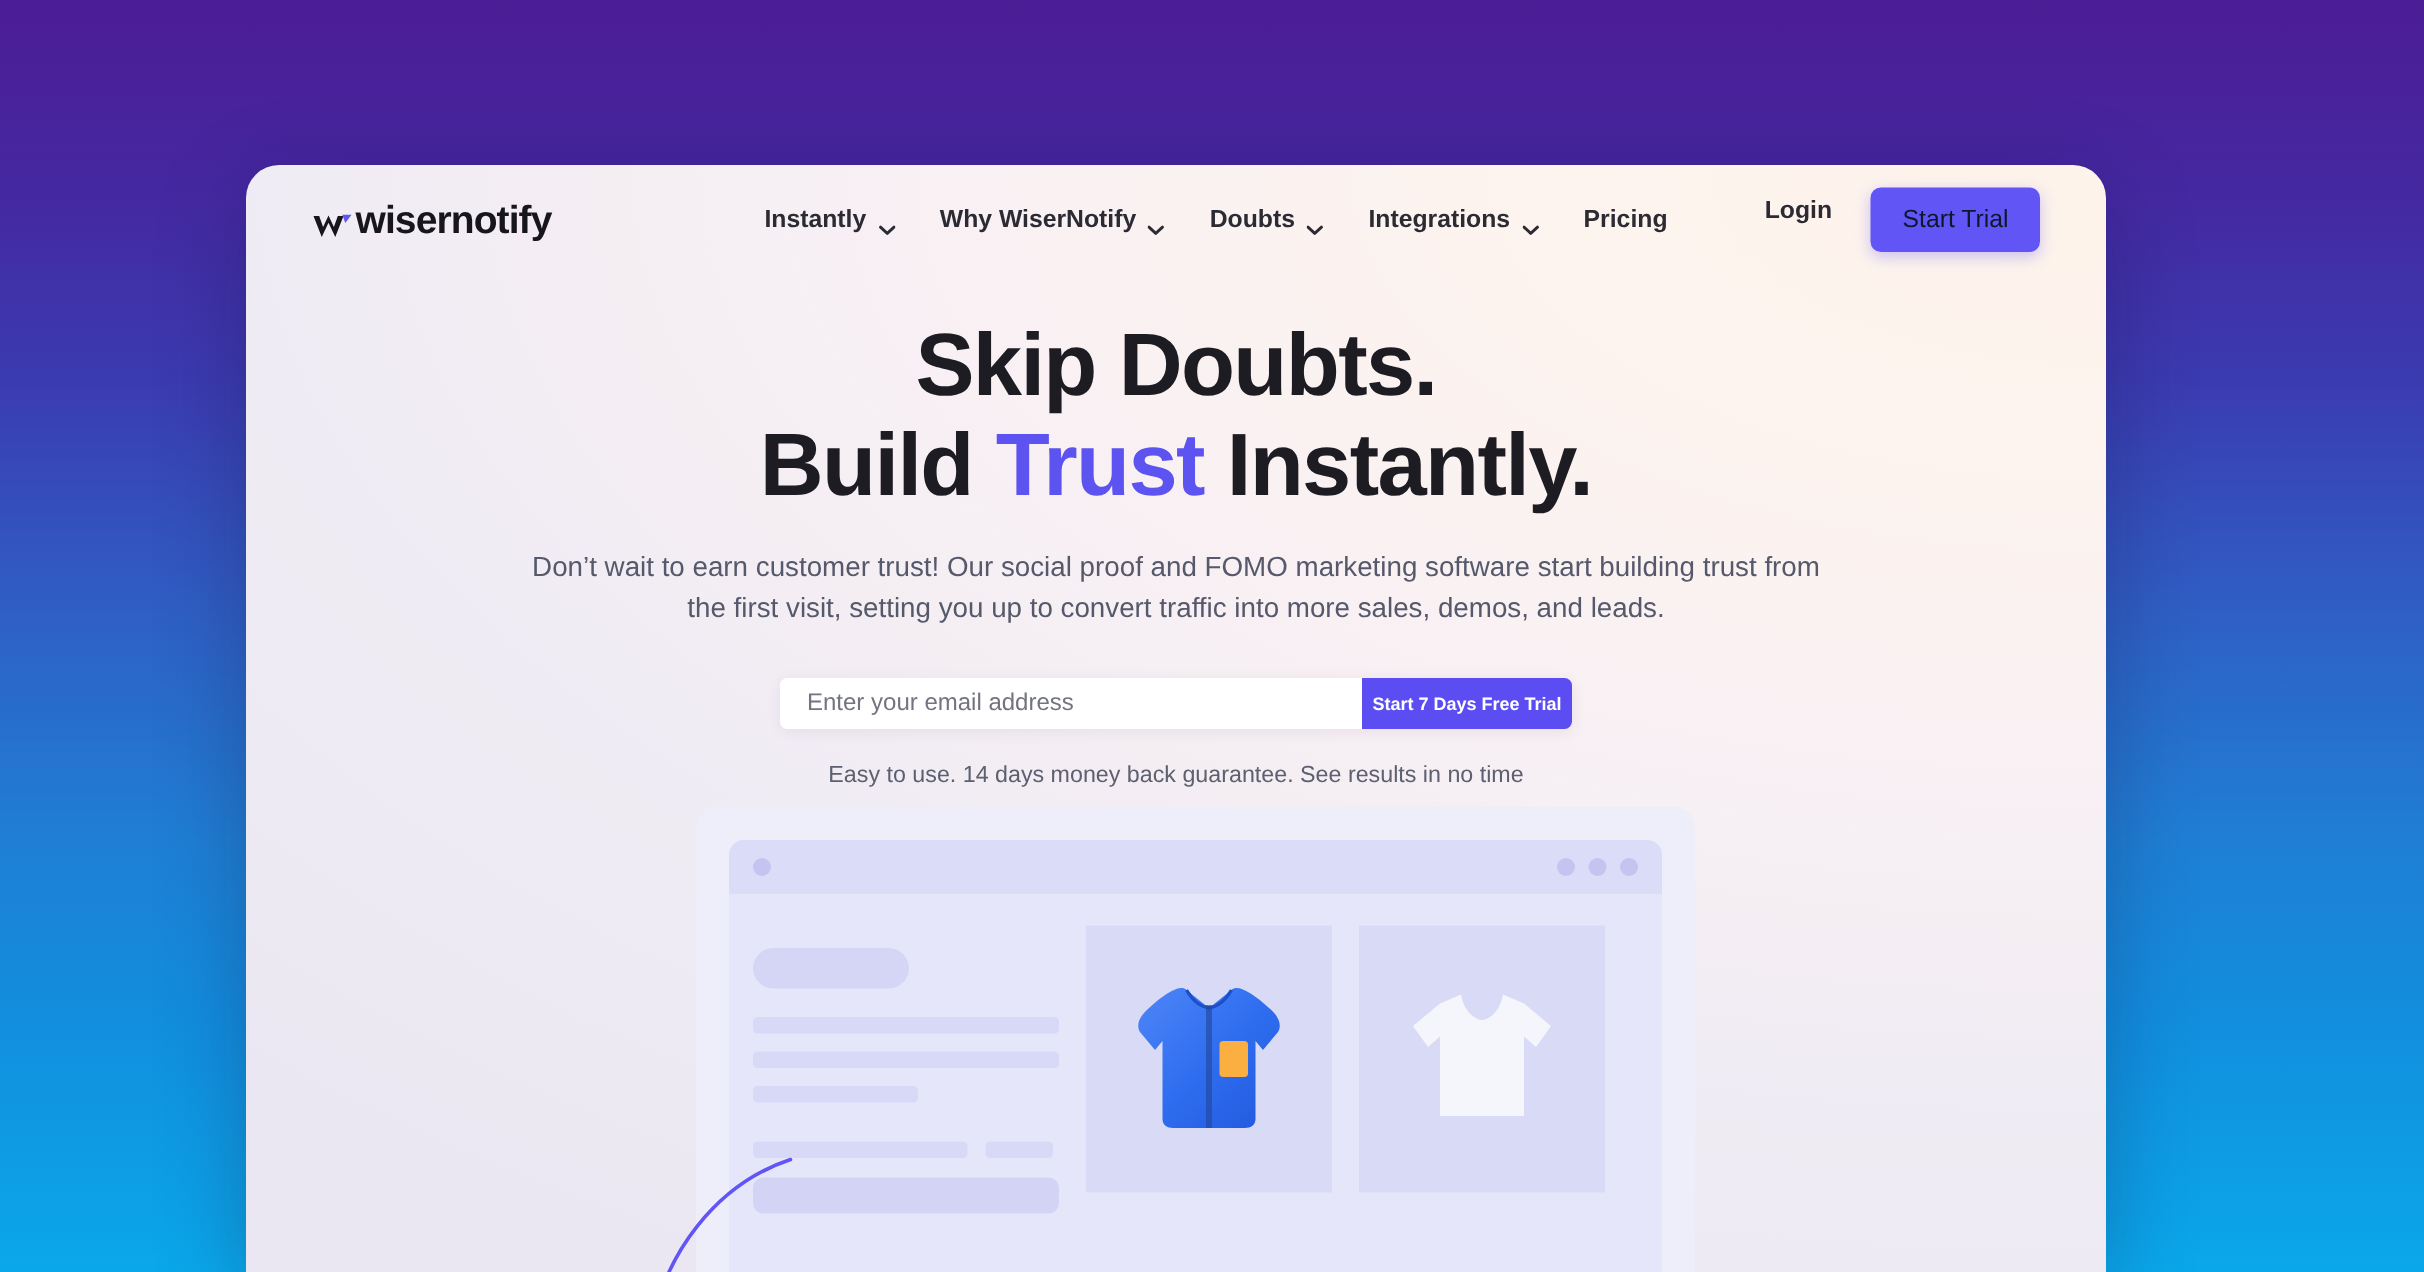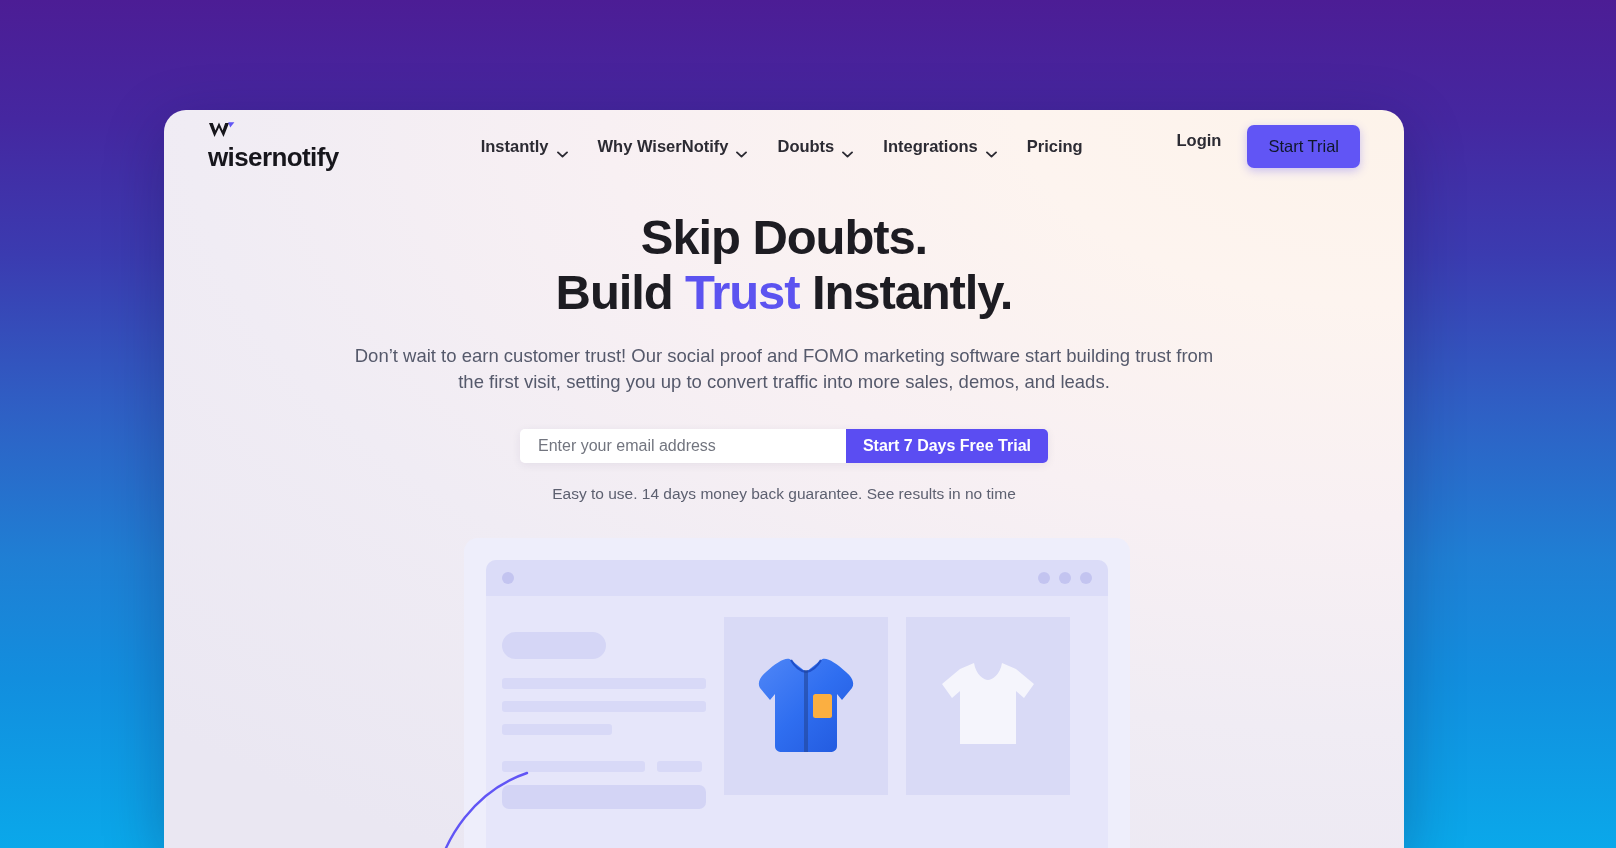--- a/index.html
+++ b/index.html
@@ -44,25 +44,24 @@
     left: 0; top: 0;
     width: 100%;
     height: 72px;
     display: flex;
     align-items: center;
     padding: 0 40px 0 40px;
   }
 
   .brand {
     display: flex;
-    align-items: flex-start;
+    align-items: flex-end;
     gap: 1px;
     margin-left: 4px;
     user-select: none;
-    flex-direction: column;
   }
   .brand-mark { width: 28px; height: 22px; display: block; position: relative; }
   .brand-text {
     font-size: 26px;
     font-weight: 700;
     letter-spacing: -0.6px;
     color: #17161c;
   }
 
   .nav-links {
@@ -112,21 +111,21 @@
 
   
   .hero {
     position: absolute;
     left: 0;
     top: 100px;
     width: 100%;
     text-align: center;
   }
   .headline {
-    font-size: 49px;
+    font-size: 59px;
     line-height: 1.13;
     font-weight: 700;
     letter-spacing: -1.1px;
     color: #1d1c22;
   }
   .headline .accent { color: #5c53f0; }
 
   .subhead {
     margin: 22px auto 0;
     width: 880px;
@@ -155,23 +154,23 @@
     color: #2a2a33;
     padding: 0 18px;
   }
   .email-input::placeholder { color: #72757f; }
 
   .submit-btn {
     background: #5b4df2;
     color: #fff;
     border: none;
     font-family: inherit;
-    font-size: 16px;
+    font-size: 12px;
     font-weight: 600;
-    padding: 0 17px;
+    padding: 0 7px;
     cursor: pointer;
     white-space: nowrap;
   }
 
   .form-note {
     margin-top: 22px;
     font-size: 15.5px;
     color: #5d6070;
   }
 

